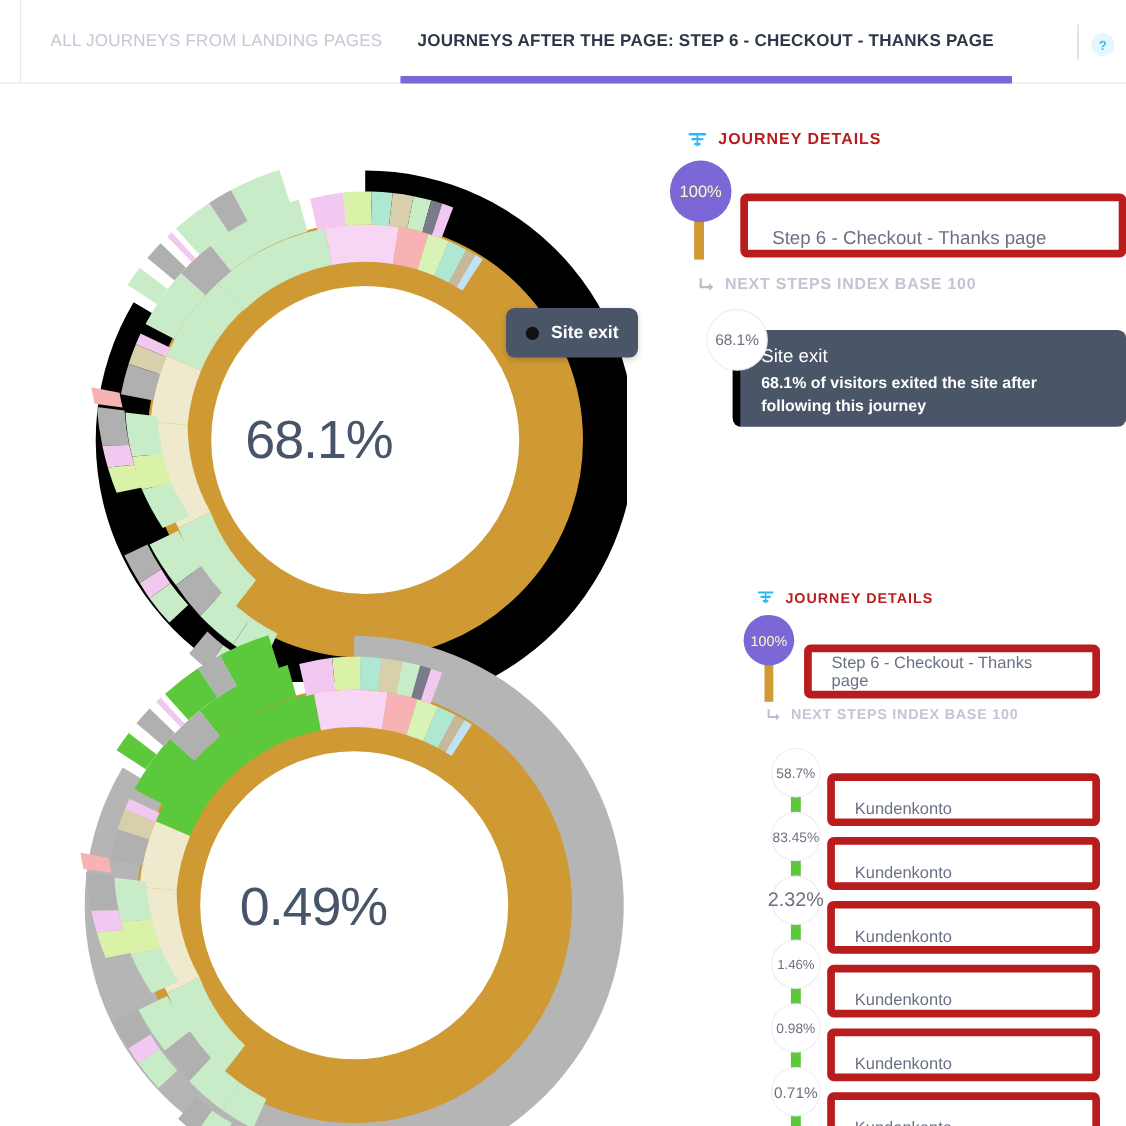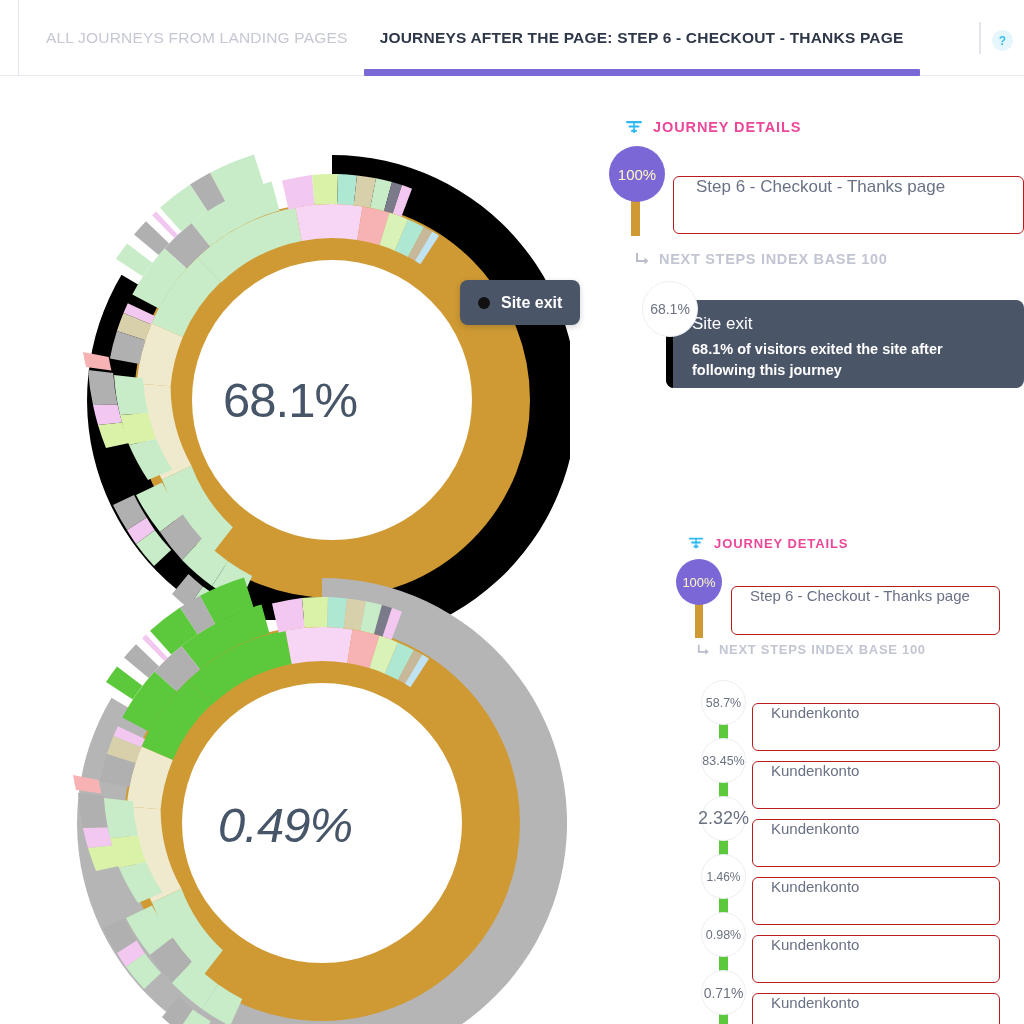--- a/index.html
+++ b/index.html
@@ -76,21 +76,21 @@
   }
   .donut-tip .dot{
     width:12px; height:12px; border-radius:50%; background:#111111;
     display:inline-block; flex:none;
   }
 
   
   .panel{ position:absolute; }
   .panel-head{
     display:flex; align-items:center; gap:10px;
-    color:#ec4899; letter-spacing:.9px;
+    color:#b91c1c; letter-spacing:.9px;
     font-weight:700;
   }
   .funnel-icon{ flex:none; display:block; }
 
   .jd-row{ position:relative; }
   .bubble{
     position:absolute;
     border-radius:50%;
     display:flex; align-items:center; justify-content:center;
     z-index:3;
@@ -98,23 +98,23 @@
   .bubble.first{
     background:#7b68d6; color:#fef9c3;
   }
   .bubble.step{
     background:#ffffff; color:#6b7280; border:1px solid #eceef3;
   }
   .connector{ position:absolute; z-index:1; }
   .card{
     position:absolute;
     background:#ffffff;
-    border:1px solid #b91c1c;
+    border:7px solid #b91c1c;
     border-radius:6px;
-    display:flex; align-items:flex-start;
+    display:flex; align-items:flex-end;
     color:#697184;
     z-index:2;
   }
   .next-steps{
     position:absolute;
     display:flex; align-items:center; gap:8px;
     color:#c2c5d2; font-weight:700; letter-spacing:.7px;
   }
   .arrow-icon{ flex:none; display:block; }
 
@@ -219,21 +219,21 @@
     </g>
   </svg>
   <div class="center-label" style="top:222px;">68.1%</div>
 </div>
 
 <div class="donut-tip" style="left:460px; top:280px;">
   <span class="dot"></span>
   <span>Site exit</span>
 </div>
 
-<div class="chart-wrap" style="left:10px; top:575px; width:560px; height:450px;font-style:italic;">
+<div class="chart-wrap" style="left:10px; top:575px; width:560px; height:450px;">
   <svg width="560" height="450" viewBox="0 0 560 450">
     <g transform="translate(312,248)">
       <path fill="#b5b5b5" d="M 0,-245 A 245,245 0 1 1 -210.5,-125.3 L -169.5,-100.9 A 197,197 0 1 0 0,-197 Z"></path>
       <circle r="169" fill="none" stroke="#cf9a34" stroke-width="58"></circle>
       <g>
         <path fill="#5cc83c" d="M -36.6,-192.6 A 196,196 0 0 0 -134.6,-142.6 L -110.9,-117.5 A 162,162 0 0 1 -30.3,-159.1 Z"></path>
         <path fill="#5cc83c" d="M -134.6,-142.6 A 196,196 0 0 0 -180.5,-76.4 L -149.2,-63.1 A 162,162 0 0 1 -111.2,-117.9 Z"></path>
         <path fill="#efeacd" d="M -180.5,-76.4 A 196,196 0 0 0 -195.3,-16.6 L -161.4,-13.7 A 162,162 0 0 1 -149.2,-63.1 Z"></path>
         <path fill="#f7d6f5" d="M 30.5,-193.6 A 196,196 0 0 0 -36.6,-192.6 L -30.3,-159.1 A 162,162 0 0 1 25.2,-160.0 Z"></path>
         <path fill="#f7b3b3" d="M 57.5,-187.4 A 196,196 0 0 0 30.5,-193.6 L 25.2,-160.0 A 162,162 0 0 1 47.5,-154.9 Z"></path>

